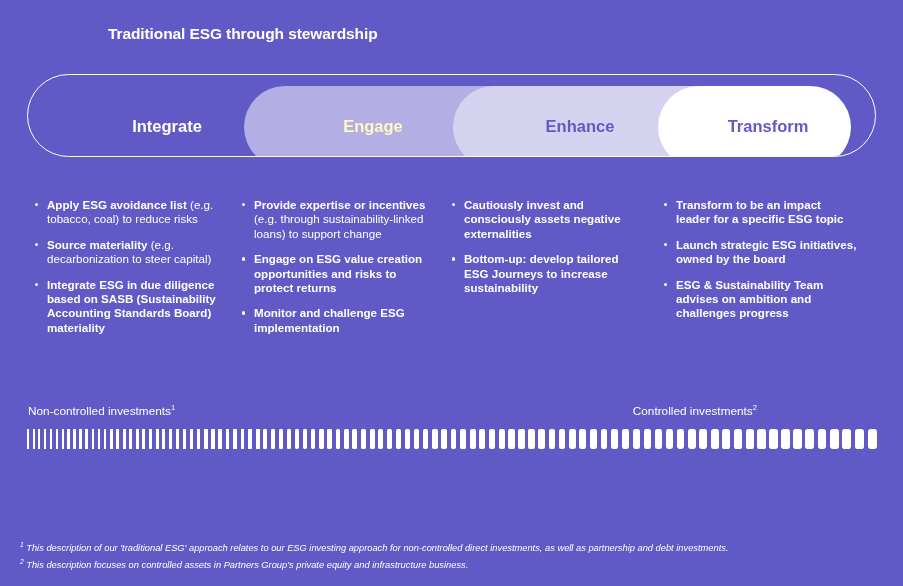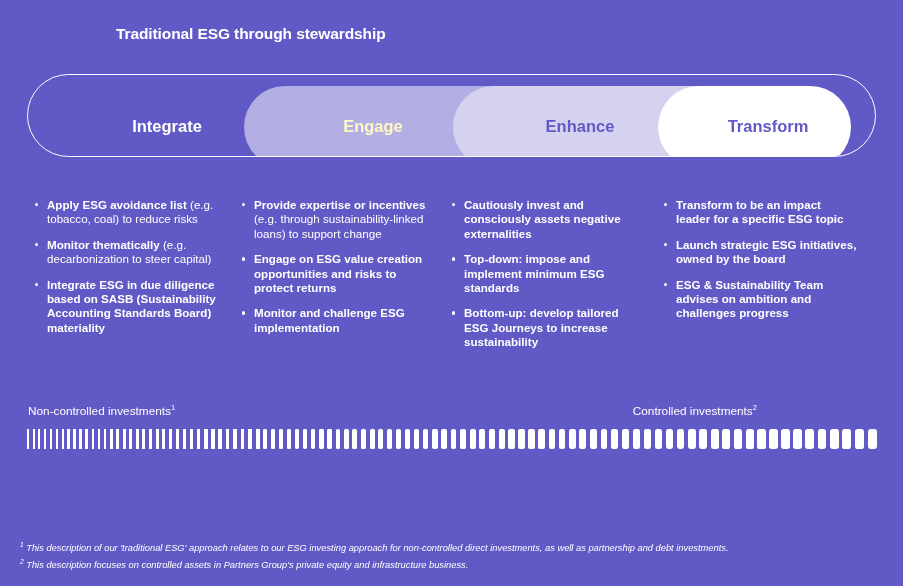--- a/index.html
+++ b/index.html
@@ -13,21 +13,21 @@
     font-family: "Liberation Sans", sans-serif;
     overflow: hidden;
     position: relative;
     color: #ffffff;
   }
 
   
   .headers {
     position: absolute;
     top: 25px;
-    left: 8px;
+    left: 0;
     width: 849px;
     height: 24px;
   }
   .hdr {
     position: absolute;
     font-size: 15.5px;
     font-weight: bold;
     color: #ffffff;
     letter-spacing: -0.1px;
     white-space: nowrap;
@@ -191,31 +191,30 @@
   </div>
   <div class="seg-label lbl-integrate" style="color: rgb(255, 255, 255);">Integrate</div>
   <div class="seg-label lbl-engage" style="color: #fef9c3;">Engage</div>
   <div class="seg-label lbl-enhance" style="color: rgb(97, 89, 197);">Enhance</div>
   <div class="seg-label lbl-transform" style="color: rgb(97, 89, 197);">Transform</div>
 </div>
 
 <div class="columns">
   <div class="col col-1">
       <div class="bullet"><span class="dot"></span><b>Apply ESG avoidance list</b><span class="reg"> (e.g. tobacco, coal) to reduce risks</span></div>
-      <div class="bullet"><span class="dot"></span><b>Monitor thematically</b><span class="reg"> (e.g. decarbonization to steer capital)</span></div>
+      <div class="bullet"><span class="dot"></span><b>Source materiality</b><span class="reg"> (e.g. decarbonization to steer capital)</span></div>
       <div class="bullet"><span class="dot"></span><b>Integrate ESG in due diligence based on SASB (Sustainability Accounting Standards Board) materiality</b></div>
     </div>
   <div class="col col-2">
       <div class="bullet"><span class="dot"></span><b>Provide expertise or incentives</b><span class="reg"> (e.g. through sustainability-linked loans) to support change</span></div>
       <div class="bullet"><span class="dot"></span><b>Engage on ESG value creation opportunities and risks to protect returns</b></div>
       <div class="bullet"><span class="dot"></span><b>Monitor and challenge ESG implementation</b></div>
     </div>
   <div class="col col-3">
       <div class="bullet"><span class="dot"></span><b>Cautiously invest and consciously assets negative externalities</b></div>
-      <div class="bullet"><span class="dot"></span><b>Top-down: impose and implement minimum ESG standards</b></div>
       <div class="bullet"><span class="dot"></span><b>Bottom-up: develop tailored ESG Journeys to increase sustainability</b></div>
     </div>
   <div class="col col-4">
       <div class="bullet"><span class="dot"></span><b>Transform to be an impact leader for a specific ESG topic</b></div>
       <div class="bullet"><span class="dot"></span><b>Launch strategic ESG initiatives, owned by the board</b></div>
       <div class="bullet"><span class="dot"></span><b>ESG &amp; Sustainability Team advises on ambition and challenges progress</b></div>
     </div>
 </div>
 
 <div class="spectrum-labels">

